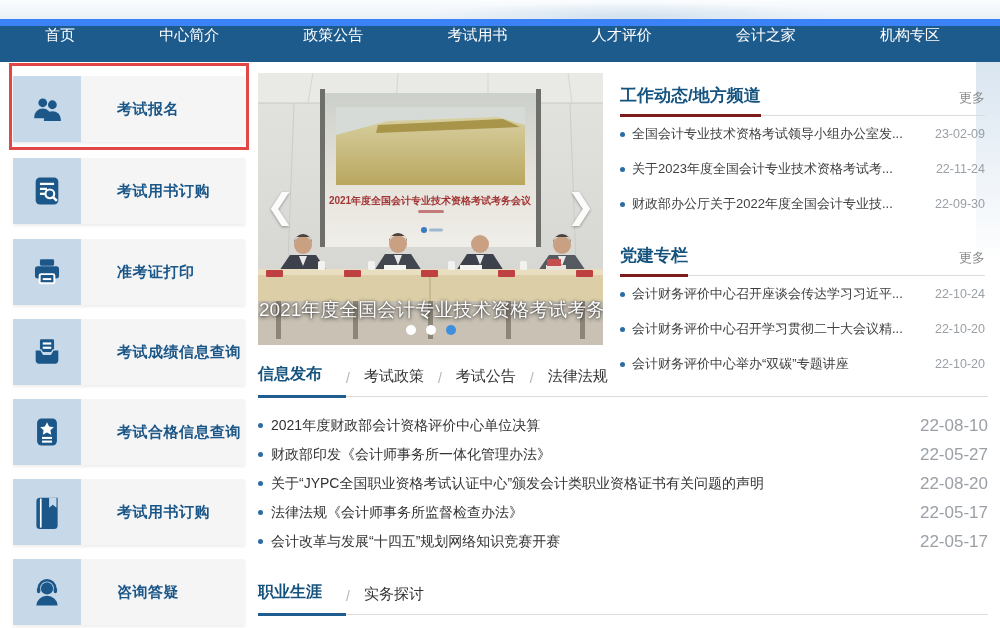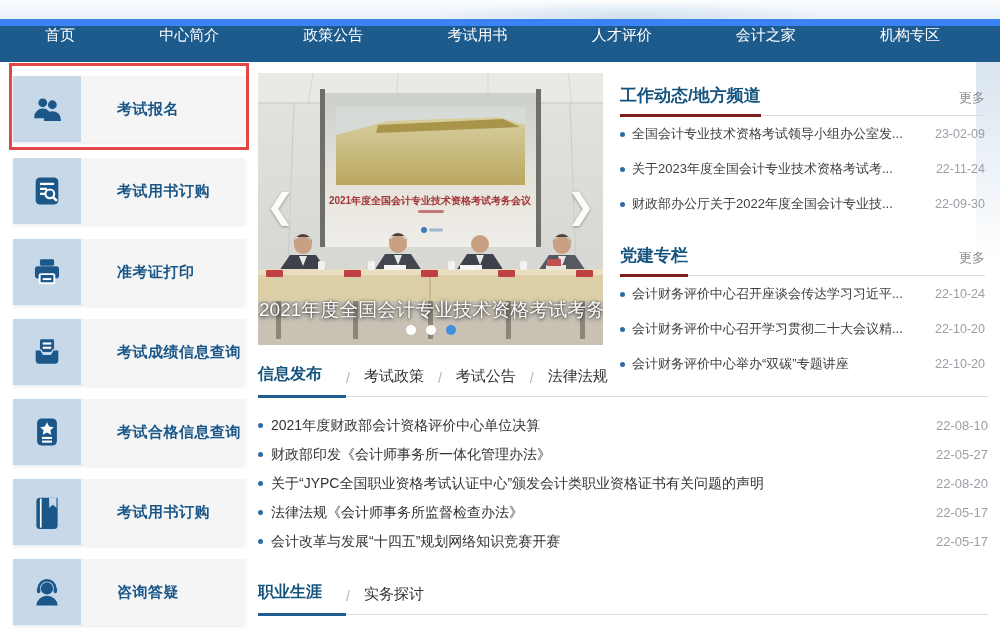--- a/index.html
+++ b/index.html
@@ -58,21 +58,21 @@
   
   .bottom { position:absolute; left:258px; top:364px; width:730px; }
   .tab-head { display:flex; align-items:flex-end; border-bottom:1px solid #dcdcdc; }
   .tab { font-size:15px; color:#333; padding:0 14px 10px 0; cursor:pointer; white-space:nowrap; }
   .tab.first { padding-left:0; }
   .tab.active { color:#15537e; font-weight:bold; font-size:16px; border-bottom:3px solid #1f5c8f; margin-bottom:-2px; padding-right:24px;text-align:right; }
   .tab-sep { color:#b5b5b5; font-size:14px; padding:0 14px 10px 0; }
   .b-row { display:flex; justify-content:space-between; align-items:center; height:29px; cursor:pointer; }
   .b-row .bullet { width:5px; height:5px; border-radius:50%; background:#2d6ca2; flex:0 0 5px; margin-right:8px; }
   .b-text { flex:1; font-size:14px; color:#333333; white-space:nowrap; overflow:hidden; text-overflow:ellipsis; }
-  .b-date { font-size:13px; color:#9aa0a6; margin-left:10px; flex:0 0 auto; }
+  .b-date { font-size:17px; color:#9aa0a6; margin-left:10px; flex:0 0 auto; }
   .tab-head2 { margin-top:26px; }
 </style>
 </head>
 <body>
 
 <div class="page">
 
   <div class="banner">
       <div class="banner-cloud"></div>
     </div>

